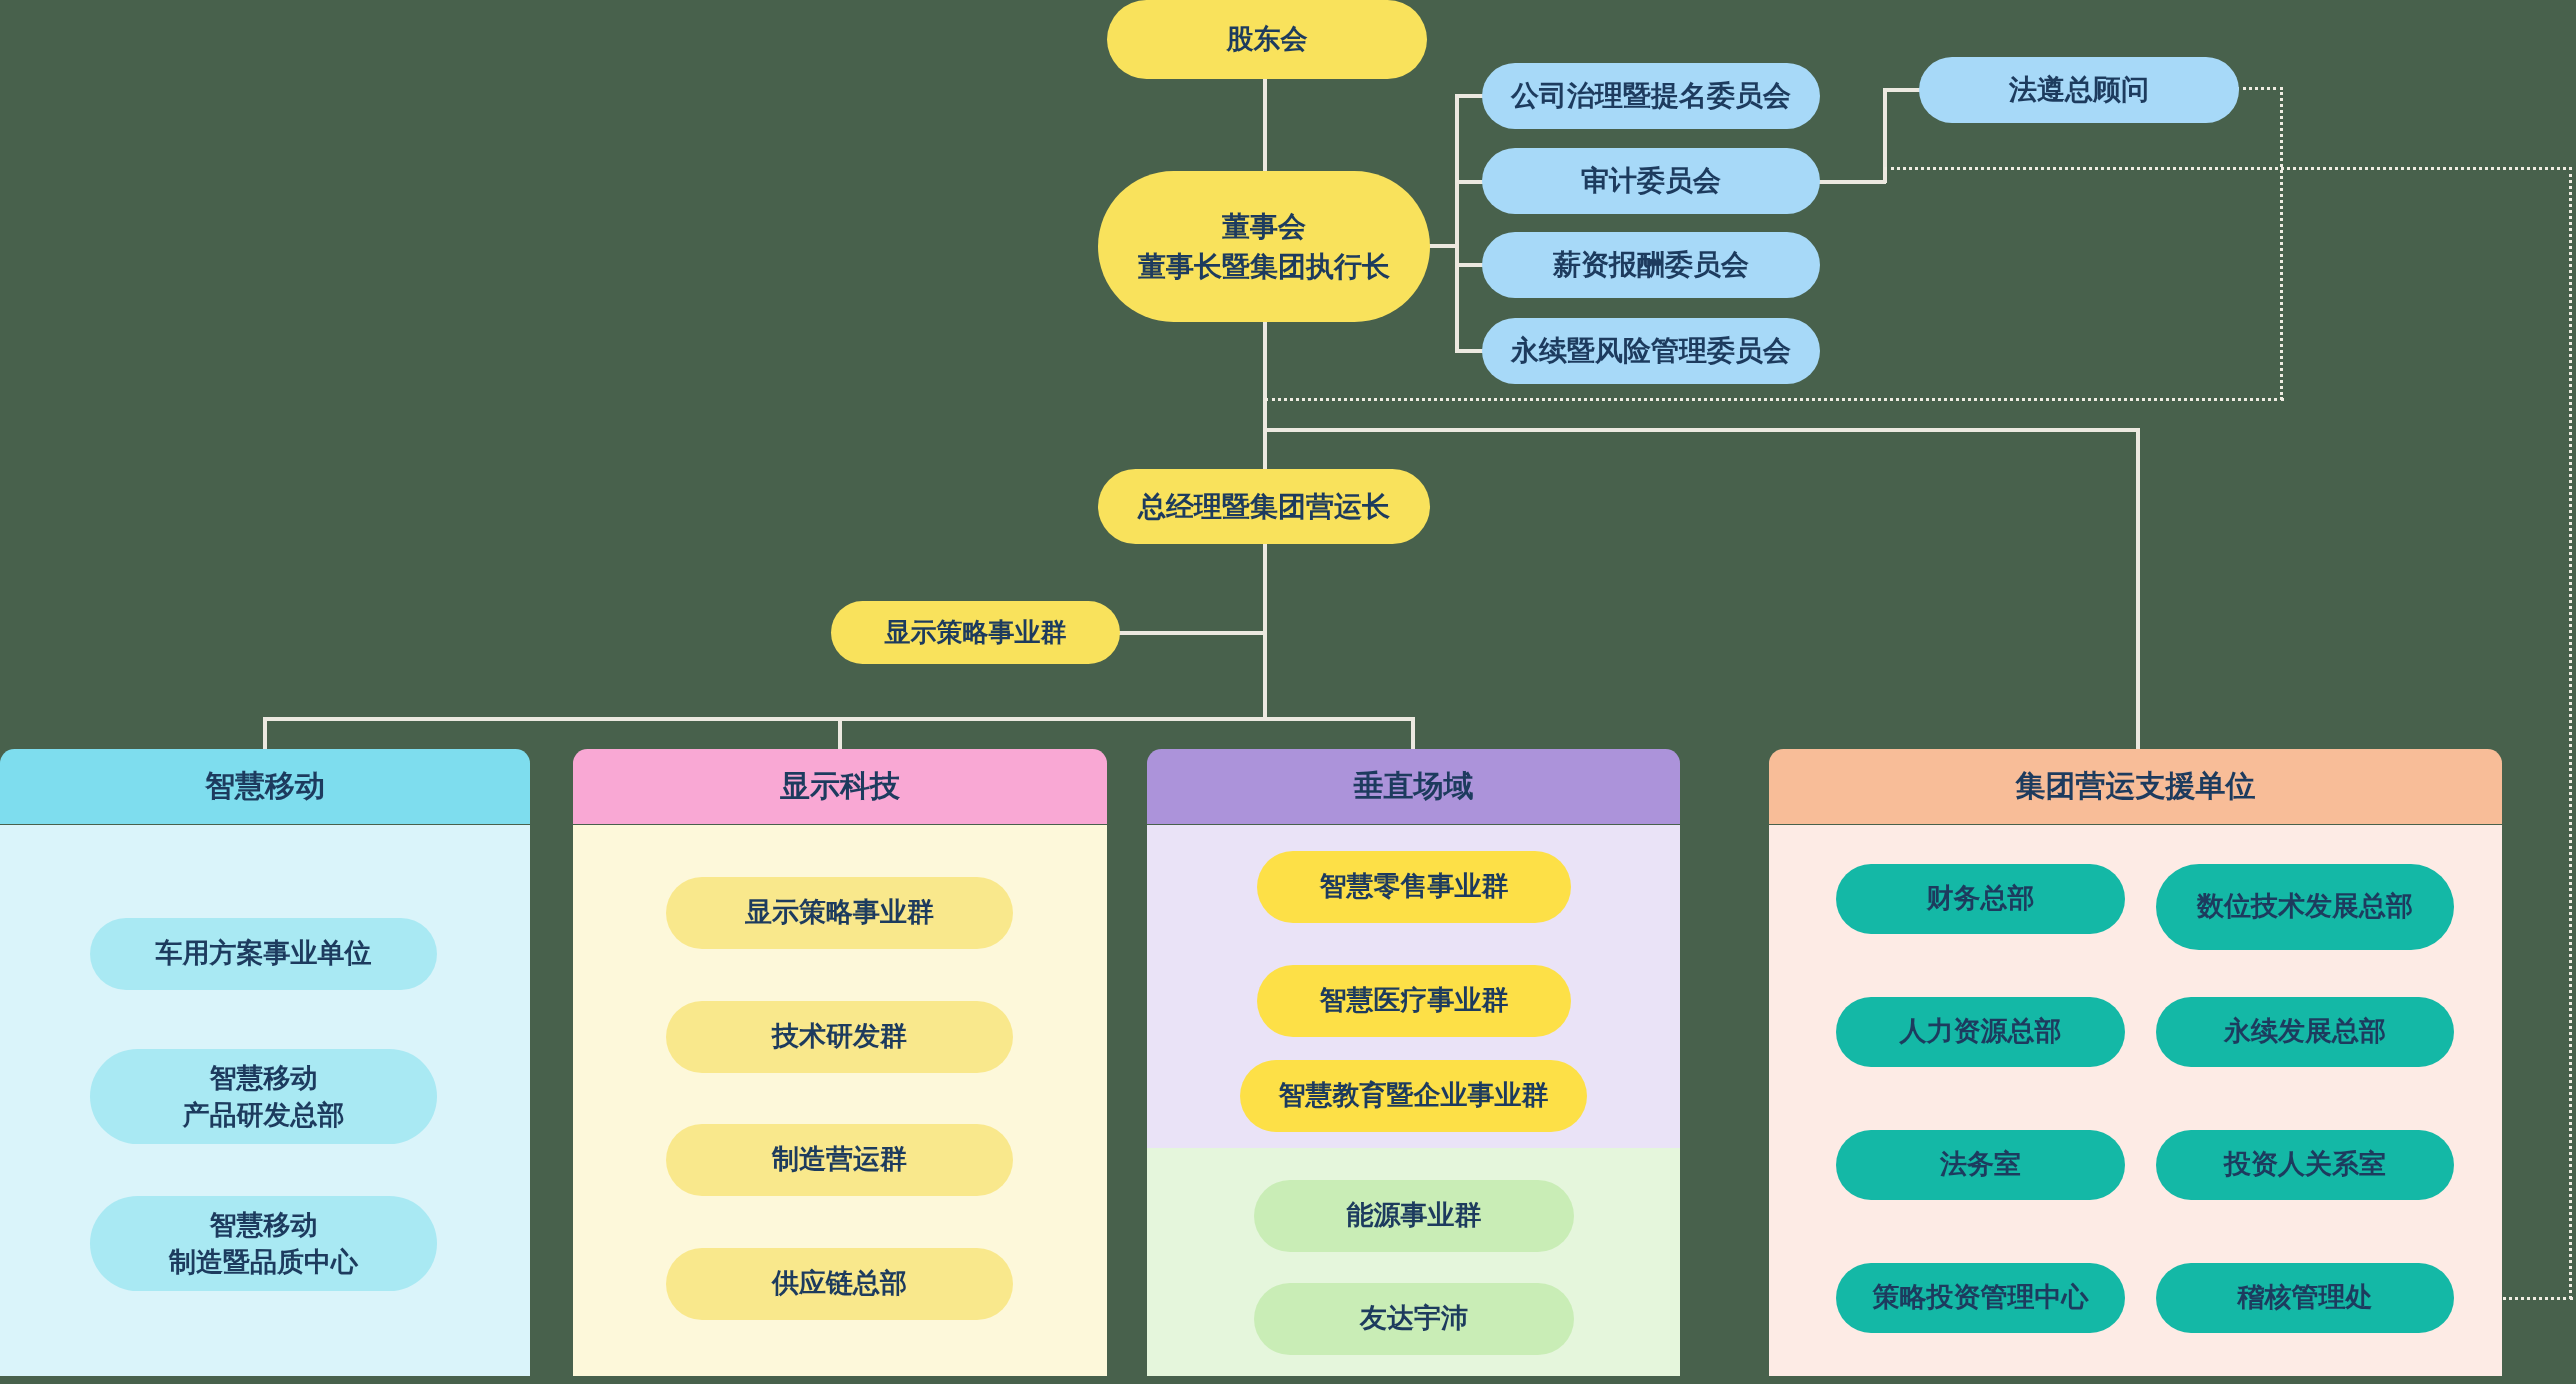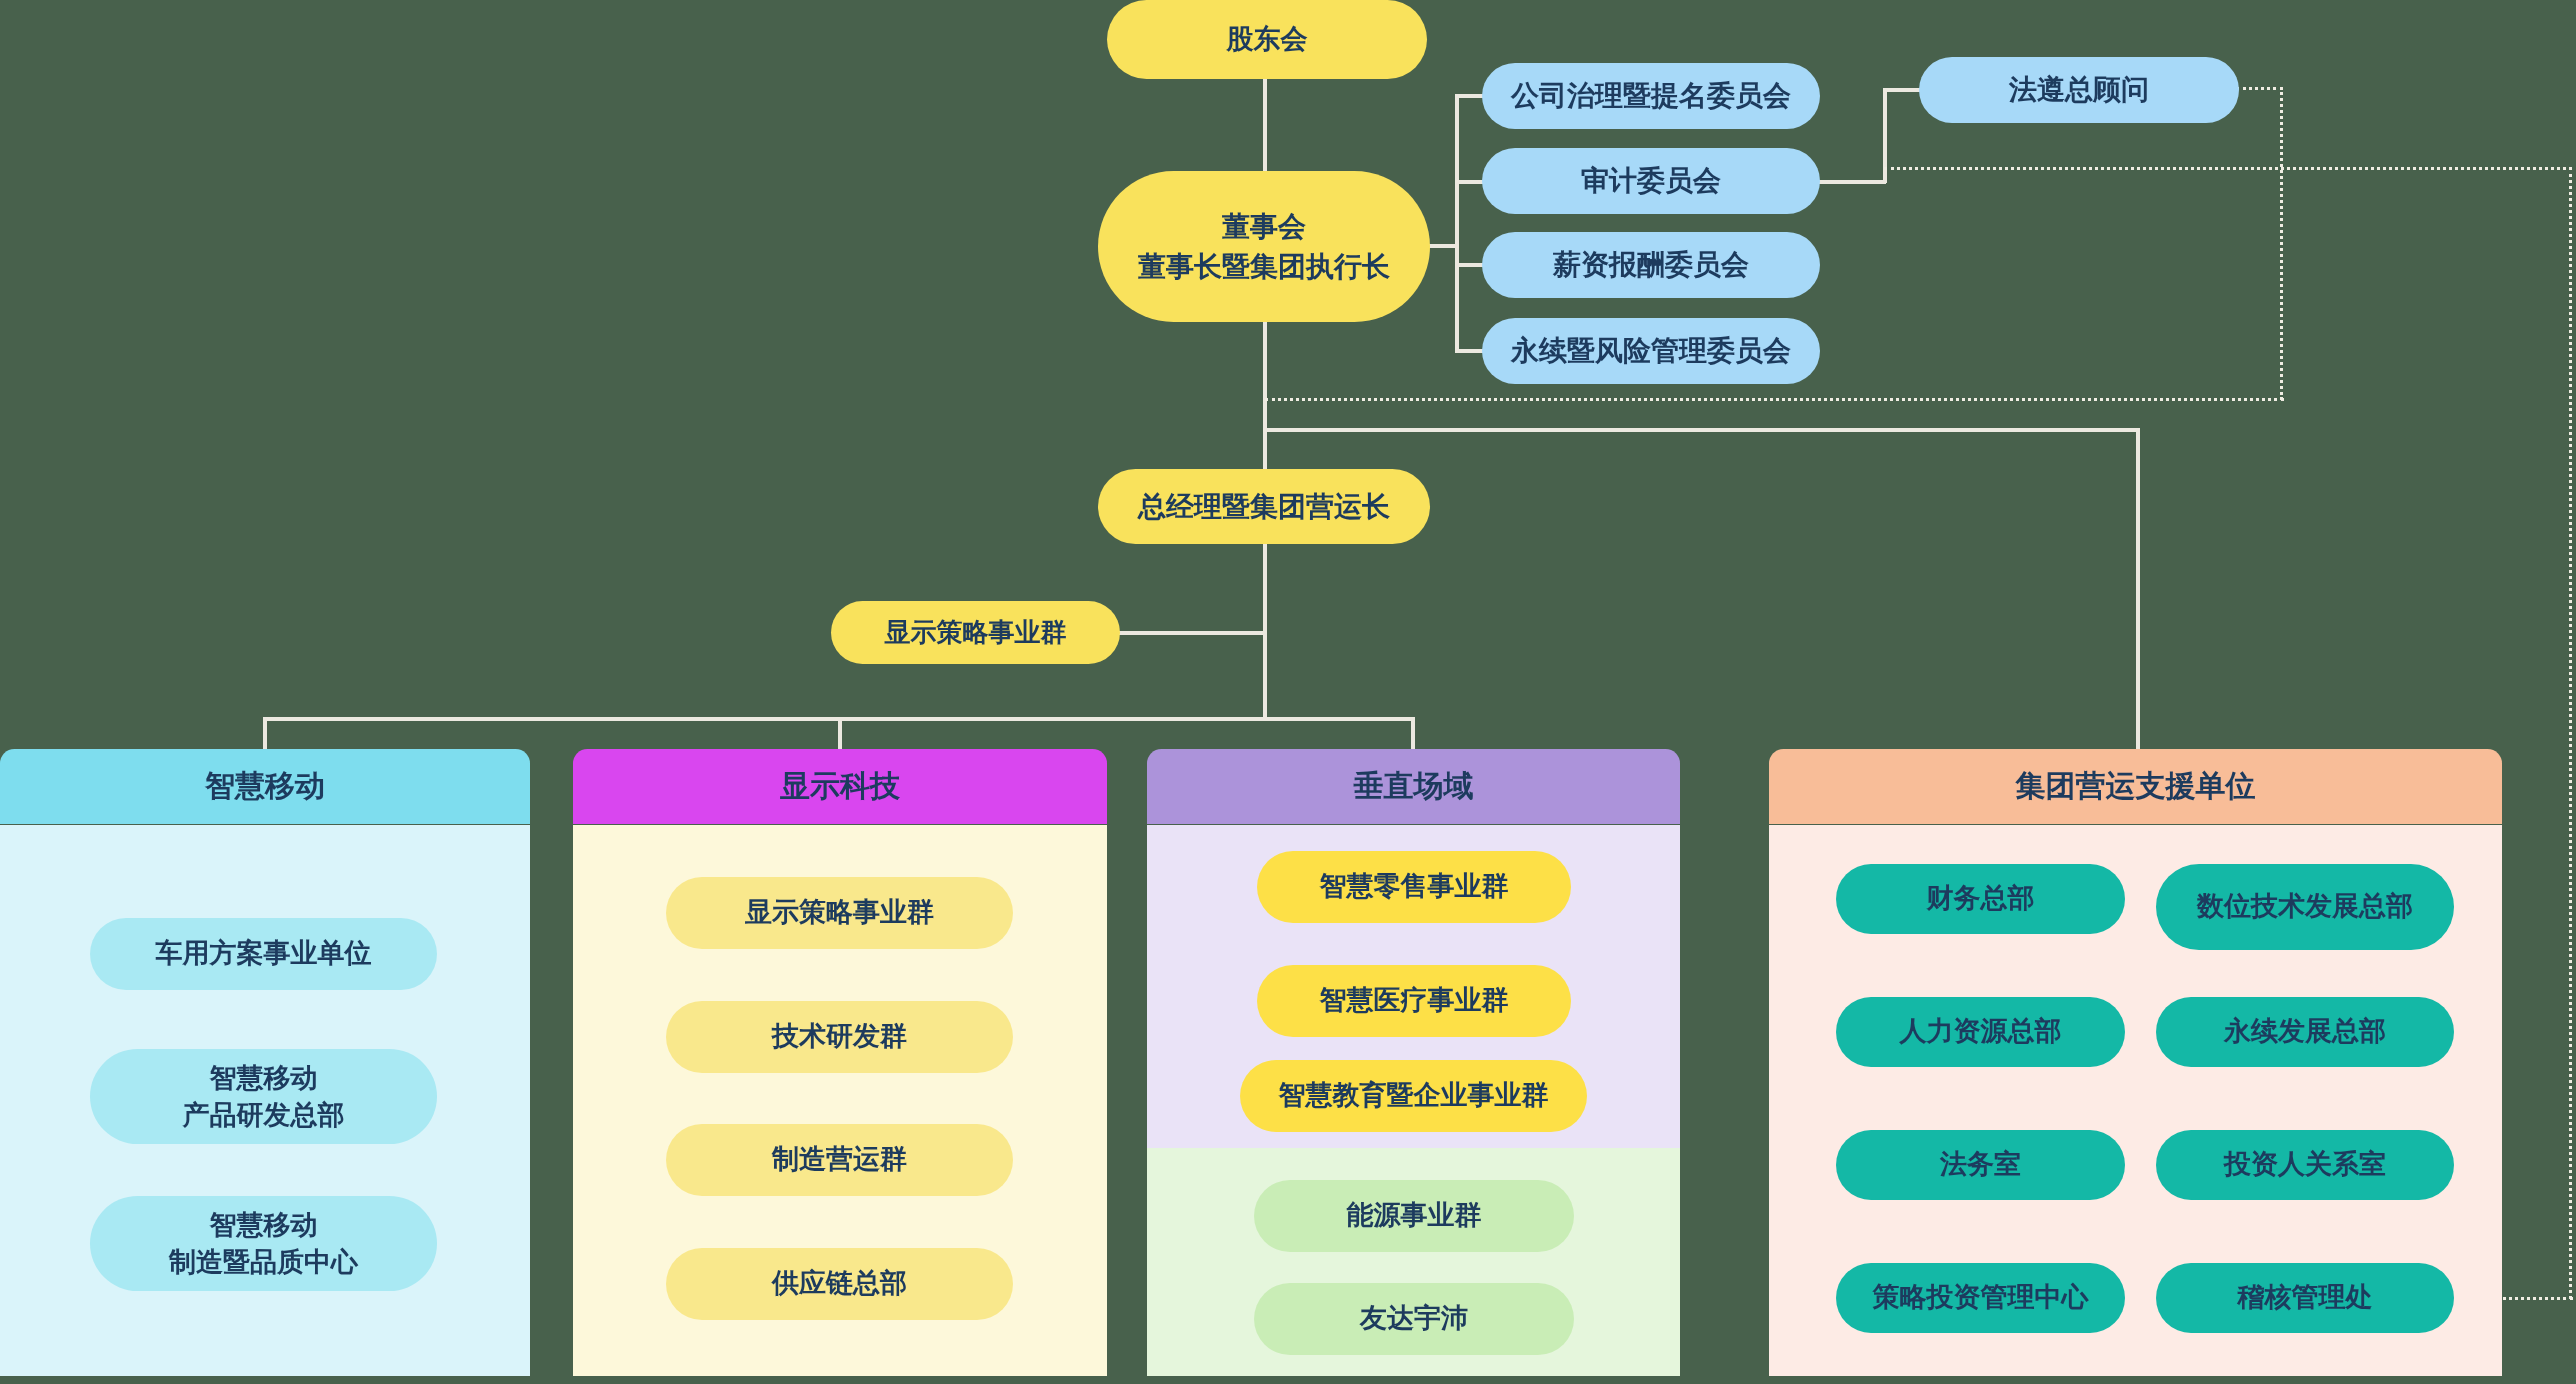--- a/index.html
+++ b/index.html
@@ -15,21 +15,21 @@
   .c-vert{background:#fde047;}
   .c-green{background:#c9edb6;}
   .c-sup{background:#14b8a6;}
   .ln{position:absolute;background:#ece9e0;}
   .dh{position:absolute;border-top:3.6px dotted #f0ede3;height:0;}
   .dv{position:absolute;border-left:3.6px dotted #f0ede3;width:0;}
   .panel-header{position:absolute;display:flex;align-items:center;justify-content:center;
         font-size:30px;font-weight:700;color:#1d3b5e;border-radius:14.4px 14.4px 0 0;}
   .panel-body{position:absolute;}
   .h-mob{background:#7eddee;} .b-mob{background:#daf4fa;}
-  .h-disp{background:#d946ef;} .b-disp{background:#fdf8da;}
+  .h-disp{background:#f9a8d4;} .b-disp{background:#fdf8da;}
   .h-vert{background:#ac93da;} .b-vert{background:#eae3f7;}
   .b-green{background:#e5f6dc;}
   .h-sup{background:#f8bd98;} .b-sup{background:#fdebe5;}
 </style>
 </head>
 <body>
 
 <div class="stage">
 
   <div class="ln" style="left:1263px;top:77px;width:3.6px;height:97px;"></div>

